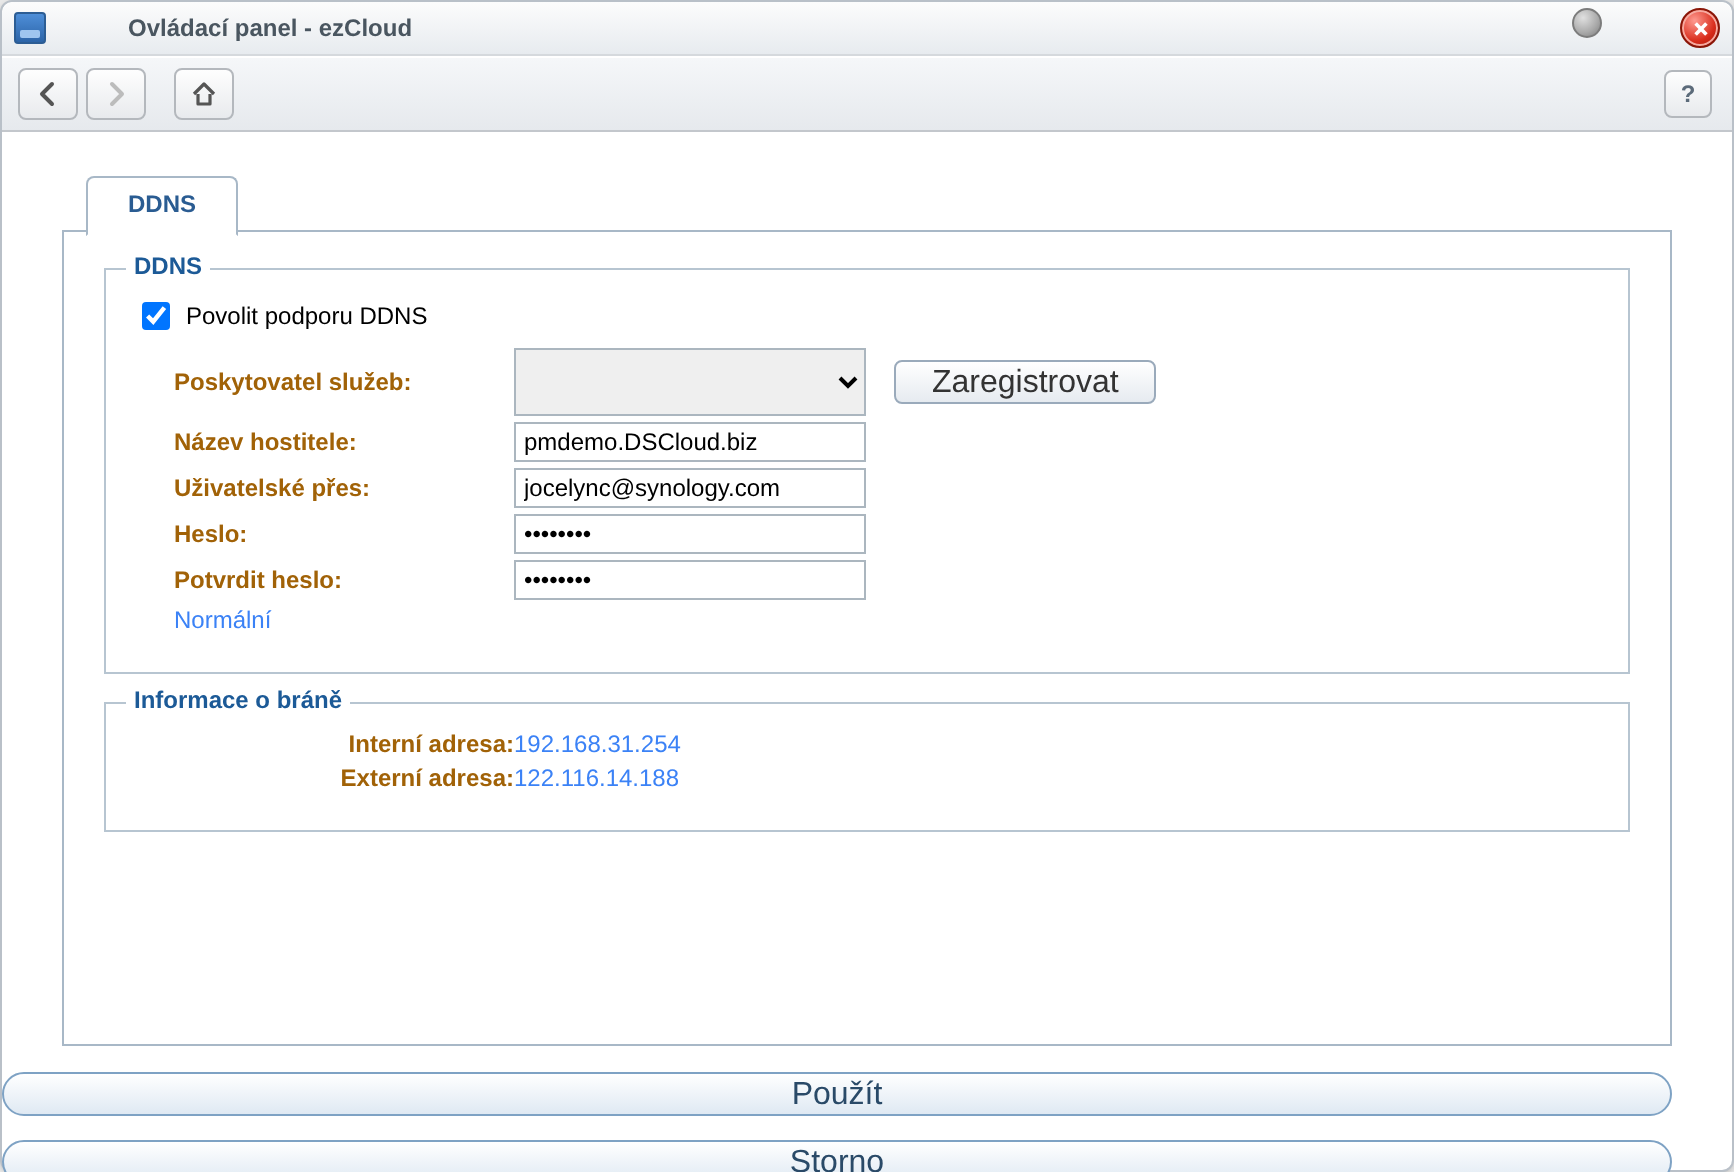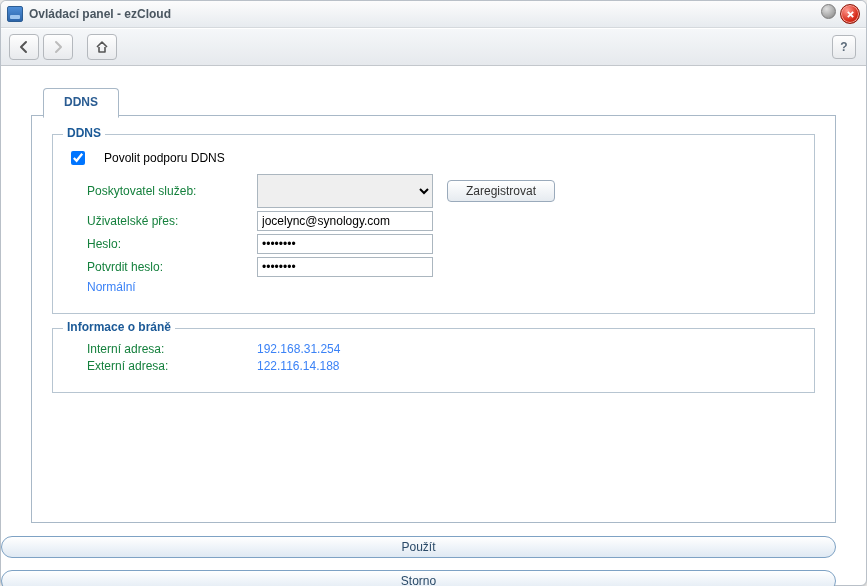--- a/index.html
+++ b/index.html
@@ -28,20 +28,21 @@
   .titlebar {
     display: flex;
     align-items: center;
     height: 26px;
     padding: 0 6px 0 6px;
     background: linear-gradient(#fcfcfc, #e7ebef);
     border-bottom: 1px solid #d5d9dd;
     border-radius: 6px 6px 0 0;
     color: #4a5660;
     font-weight: bold;
+    gap: 35px;
   }
   .titlebar .app-icon {
     width: 16px; height: 16px;
     margin-right: 6px;
     background:
       linear-gradient(#4e8ed8,#2c64a8);
     border: 1px solid #2c5d94;
     border-radius: 2px;
     box-sizing: border-box;
     position: relative;
@@ -169,55 +170,56 @@
     margin: 6px 0 6px 0;
   }
 
   .row {
     display: flex;
     align-items: center;
     margin: 3px 0 3px 20px;
   }
   .row .label {
     width: 170px;
-    color: #15803d;
+    color: #a16207;
+    font-weight: bold;
   }
   .row .value-green {
     color: #3b82f6;
   }
   .row input[type=text], .row input[type=password], .row select {
     width: 176px;
     height: 20px;
     border: 1px solid #abb6bf;
     font-family: inherit;
     font-size: 12px;
     padding: 0 4px;
     box-sizing: border-box;
   }
   .row select {
     height: 22px;
     padding: 16px 2px;
   }
   .checkbox-row{
-    display:flex; align-items:center; gap:16px; margin:3px 0 6px 0;
+    display:flex; align-items:center; gap:5px; margin:3px 0 6px 0;
   }
   .checkbox-row input[type=checkbox]{
     width:14px; height:14px;
   }
 
   .btn {
     border: 1px solid #9aaabb;
     background: linear-gradient(#ffffff, #e6ebf0);
     border-radius: 4px;
     padding: 2px 18px;
     color: #333;
     height: 22px;
     box-sizing: border-box;
     font-family: inherit;
-    font-size: 12px;
+    font-size: 16px;
   }
   .btn.pill {
     border-radius: 11px;
     border: 1px solid #7ea2c4;
     background: linear-gradient(#ffffff, #dfe9f3);
     padding: 2px 28px;
     color: #2a4a68;
   }
 
   
@@ -285,20 +287,24 @@
 
       <div class="row">
         <span class="label">Poskytovatel služeb:</span>
         <select>
           <option>Synology</option>
         </select>
         <span style="width:14px"></span>
         <button class="btn">Zaregistrovat</button>
       </div>
 
+      <div class="row">
+        <span class="label">Název hostitele:</span>
+        <input type="text" value="pmdemo.DSCloud.biz" style="">
+      </div>
 
       <div class="row">
         <span class="label">Uživatelské přes:</span>
         <input type="text" value="jocelync@synology.com" style="">
       </div>
 
       <div class="row">
         <span class="label">Heslo:</span>
         <input type="text" value="••••••••" style="">
       </div>
@@ -306,21 +312,21 @@
       <div class="row">
         <span class="label">Potvrdit heslo:</span>
         <input type="text" value="••••••••" style="">
       </div>
 
       <div class="row">
         <span class="value-green">Normální</span>
       </div>
     </div>
 
-    <div class="fieldset" style="margin-bottom:0;">
+    <div class="fieldset" style="margin-bottom:0;text-align:right;">
       <span class="legend">Informace o bráně</span>
 
       <div class="row">
         <span class="label">Interní adresa:</span>
         <span class="value-green">192.168.31.254</span>
       </div>
       <div class="row">
         <span class="label">Externí adresa:</span>
         <span class="value-green">122.116.14.188</span>
       </div>

